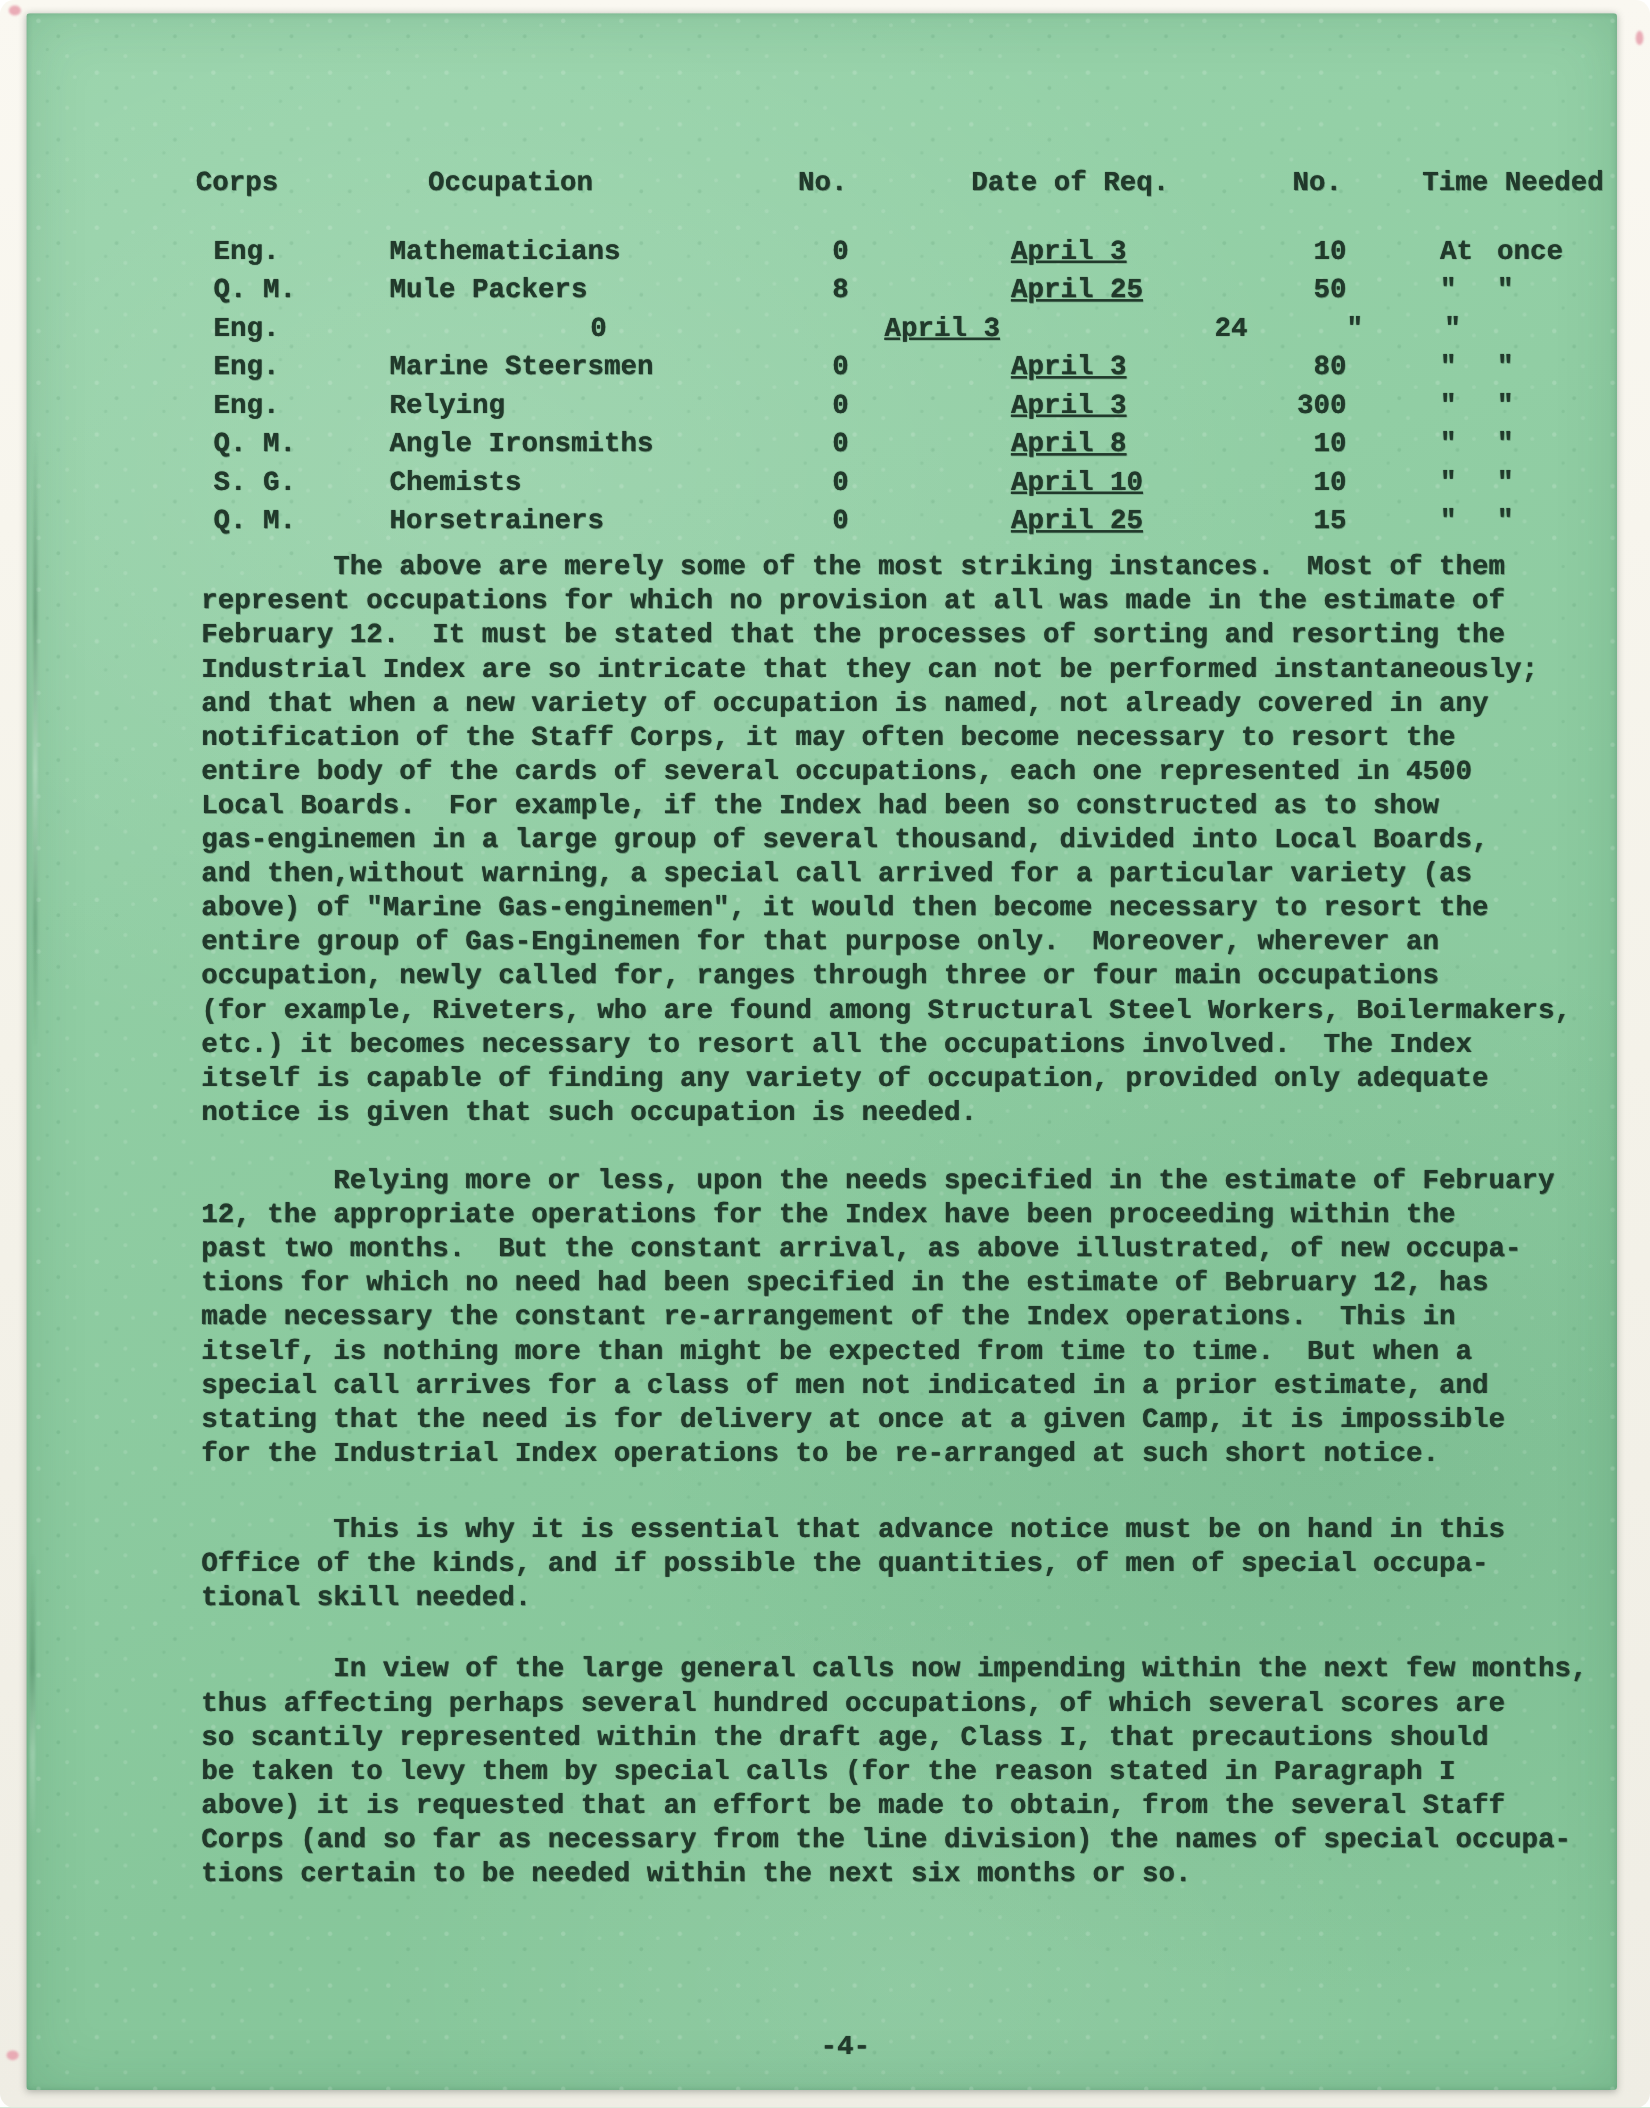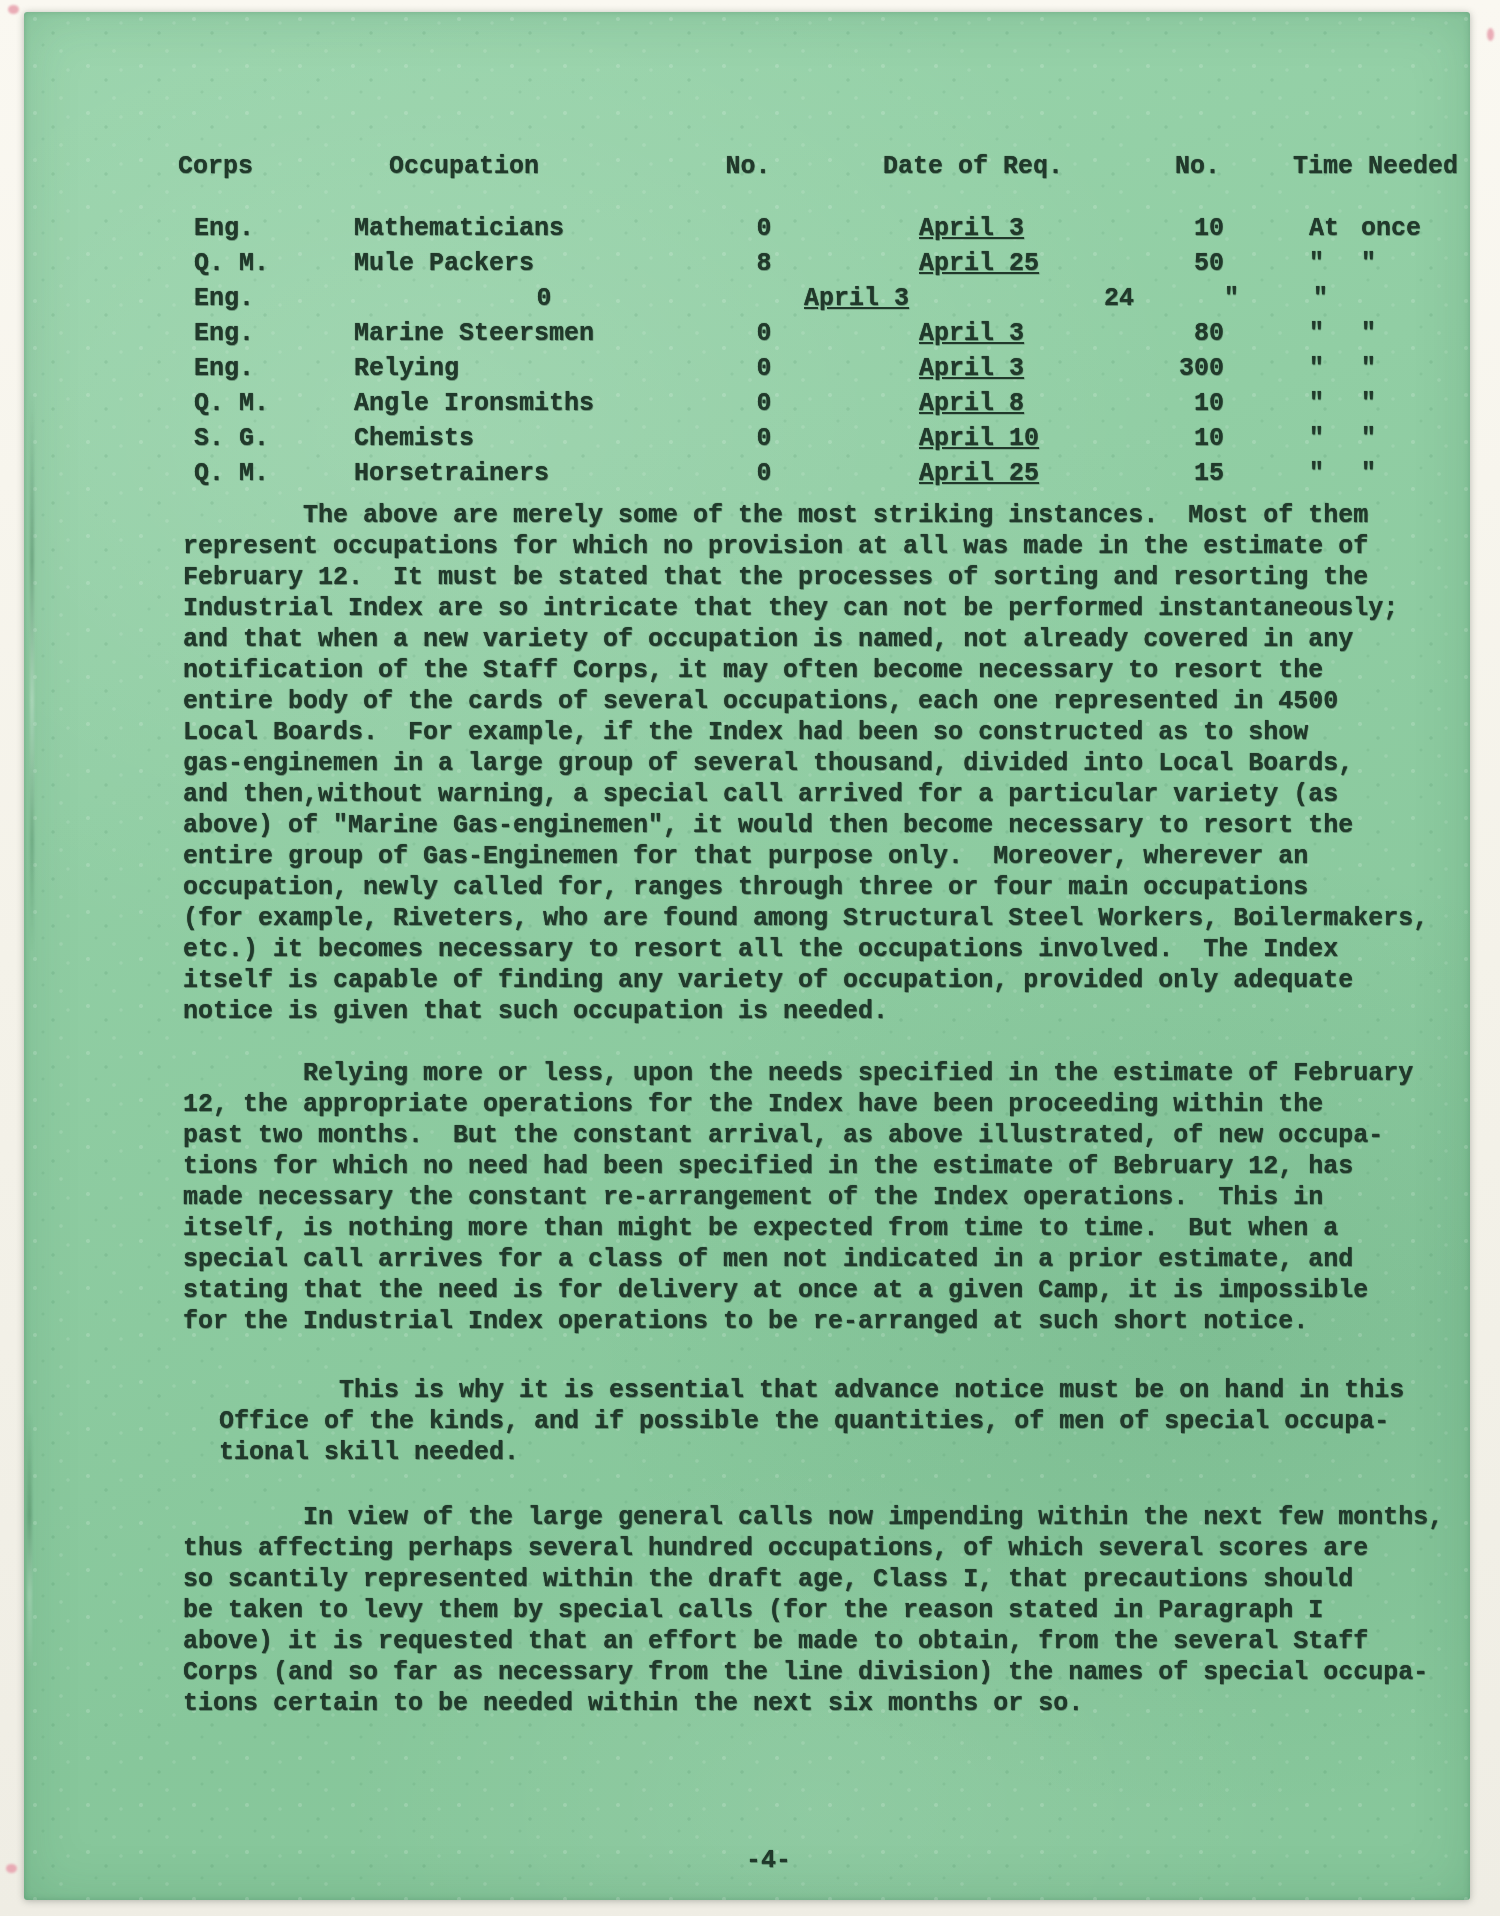--- a/index.html
+++ b/index.html
@@ -2,20 +2,21 @@
 <html><head>
 <meta charset="utf-8">
 <style>
   html,body{margin:0;padding:0;}
   .stage{
     position:relative;
     width:1500px;height:1916px;
     background:linear-gradient(180deg,#faf8f1 0%,#f4f2e9 50%,#efede4 100%);
     overflow:hidden;
     font-family:"Liberation Mono","DejaVu Sans Mono",monospace;
+    border-radius:13px;
   }
   .paper{
     position:absolute;
     left:24px;top:12px;width:1446px;height:1888px;
     background-color:#8ecfa2;
     background-image:
       linear-gradient(160deg, rgba(255,255,255,0.10) 0%, rgba(0,45,22,0.05) 75%),
       radial-gradient(1100px 800px at 28% 22%, rgba(255,255,255,0.11), transparent 70%),
       radial-gradient(900px 700px at 82% 70%, rgba(8,70,40,0.07), transparent 70%),
       radial-gradient(700px 500px at 55% 95%, rgba(255,255,255,0.08), transparent 70%);
@@ -87,21 +88,21 @@
   .c-time2{padding-left:4px;}
 
   
   .para{
     position:absolute;left:159px;width:1270px;
     font-size:25px;line-height:31px;
     white-space:pre-wrap;
   }
   .p1{top:488px;}
   .p2{top:1046px;}
-  .p3{top:1363px;margin-left:36px;}
+  .p3{top:1363px;}
   .p4{top:1490px;}
 
   .page-number{
     position:absolute;left:722px;top:1833px;
     font-size:25px;line-height:31px;
   }
 </style>
 </head>
 <body>
 

